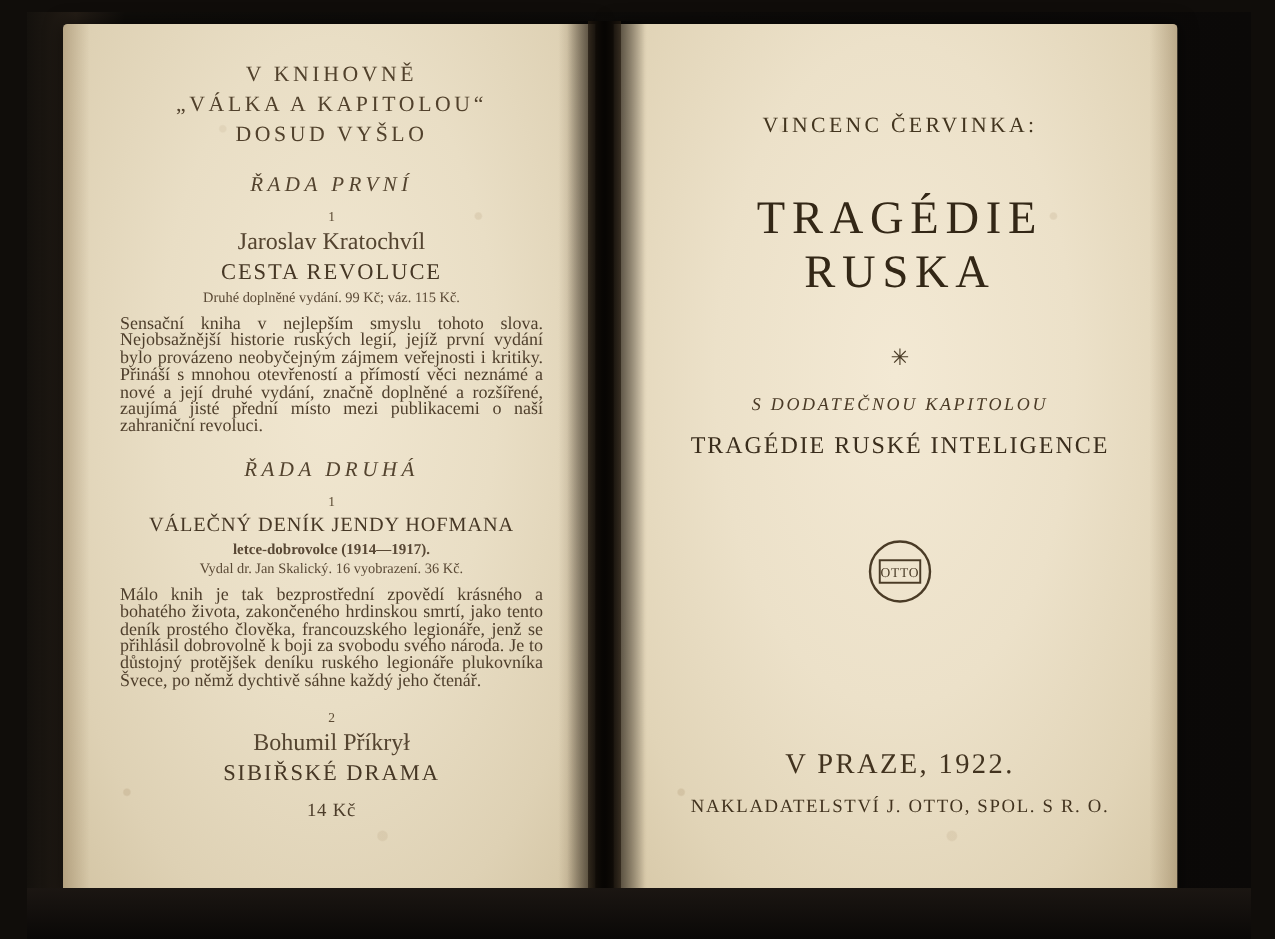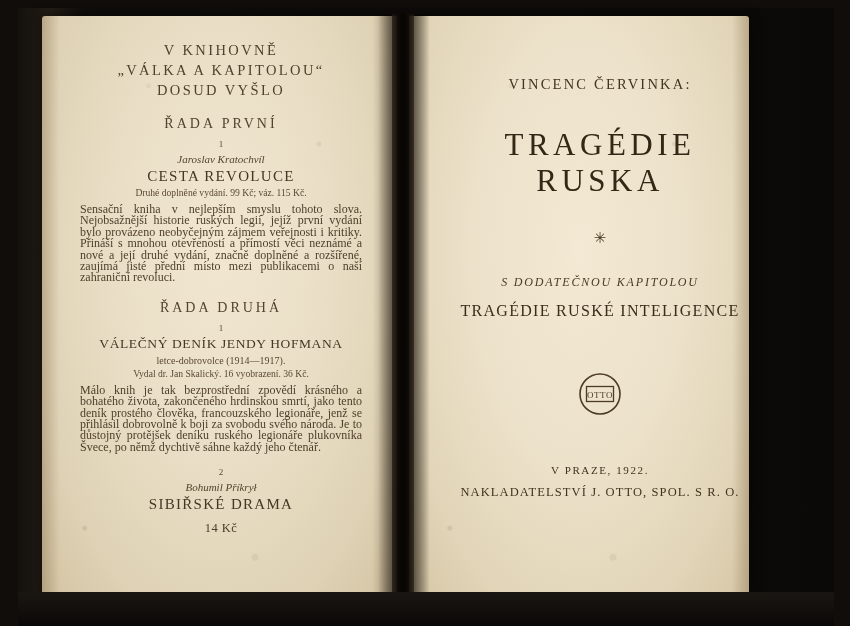--- a/index.html
+++ b/index.html
@@ -44,21 +44,21 @@
     left: 42px;
     width: 355px;
     border-radius: 3px 0 0 3px;
     background-image:
       linear-gradient(90deg, rgba(120,95,60,0.35) 0%, rgba(255,255,255,0) 5%),
       linear-gradient(270deg, rgba(90,70,45,0.55) 0%, rgba(255,255,255,0) 7%),
       radial-gradient(ellipse at 50% 40%, #f1e7d1 0%, #e9dec5 45%, #ded1b4 78%, #d2c3a2 100%);
   }
   #page-right {
     left: 409px;
-    width: 340px;
+    width: 376px;
     border-radius: 0 3px 3px 0;
     background-image:
       linear-gradient(90deg, rgba(90,70,45,0.5) 0%, rgba(255,255,255,0) 6%),
       linear-gradient(270deg, rgba(120,95,60,0.35) 0%, rgba(255,255,255,0) 5%),
       radial-gradient(ellipse at 50% 40%, #f3e9d4 0%, #ece1c9 45%, #e1d4b7 78%, #d5c6a5 100%);
   }
 
   
   #gutter {
     position: absolute;
@@ -100,50 +100,51 @@
   }
 
   .hdr-line {
     font-family: "Liberation Serif", serif;
     letter-spacing: 2.4px;
     font-size: 14.5px;
     line-height: 20px;
     color: #51412c;
   }
   .rada {
+    font-style: italic;
     letter-spacing: 3px;
     font-size: 14px;
     margin-top: 16px;
     color: #53432e;
   }
   .num {
     font-size: 9px;
     margin-top: 7px;
     color: #5b4a33;
   }
   .author {
-    font-style: italic;
-    font-size: 11px;
+    font-size: 16px;
     margin-top: 4px;
     color: #544430;
   }
   .booktitle {
     font-size: 15px;
     letter-spacing: 1.3px;
     margin-top: 3px;
     color: #463725;
   }
   .booktitle.sm {
     font-size: 13.5px;
     letter-spacing: 0.6px;
   }
   .subline {
     font-size: 10px;
     margin-top: 3px;
     color: #584734;
+    font-weight: bold;
   }
   .pricenote {
     font-size: 9.6px;
     margin-top: 2px;
     color: #5a4935;
     text-align: center;
   }
   .para {
     text-align: justify;
     font-size: 12px;
@@ -182,38 +183,38 @@
   }
   .tp-star {
     margin-top: 30px;
     font-size: 15px;
     color: #4a3b26;
   }
   .tp-sub1 {
     font-style: italic;
     font-size: 12px;
     letter-spacing: 1.8px;
-    margin-top: 28px;
+    margin-top: 14px;
     color: #4a3a26;
   }
   .tp-sub2 {
     font-size: 16px;
     letter-spacing: 1.3px;
     margin-top: 12px;
     color: #3a2d1c;
   }
   .tp-logo {
     margin: 52px auto 0;
     width: 44px;
     height: 44px;
   }
   .tp-imprint1 {
-    font-size: 11px;
+    font-size: 19px;
     letter-spacing: 1.6px;
-    margin-top: 48px;
+    margin-top: 96px;
     color: #42331f;
   }
   .tp-imprint2 {
     font-size: 12.5px;
     letter-spacing: 1.1px;
     margin-top: 9px;
     color: #42331f;
   }
 
   

